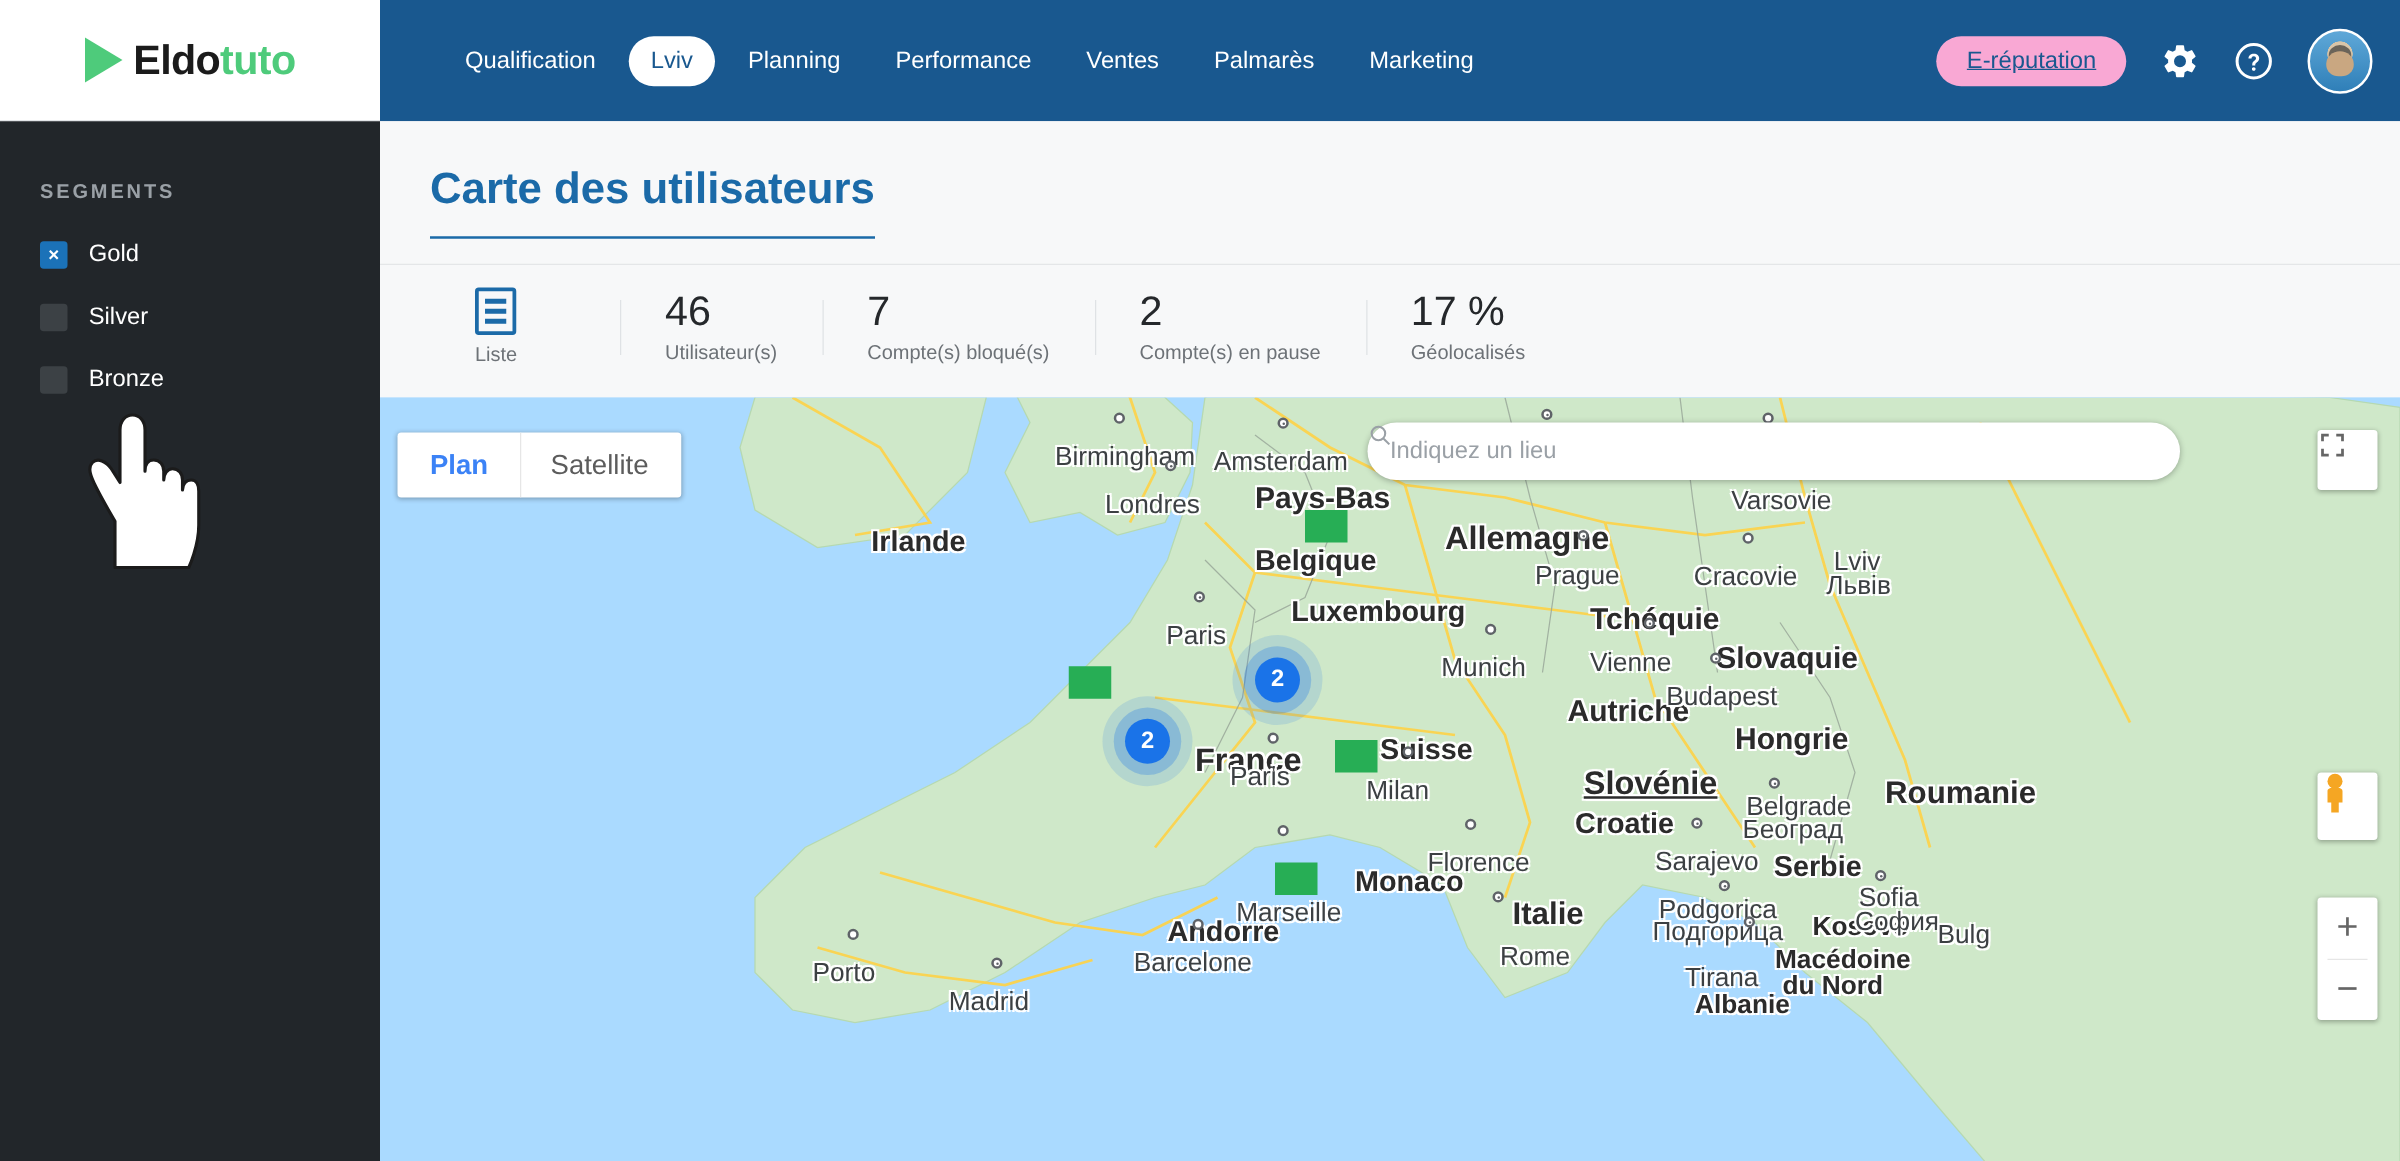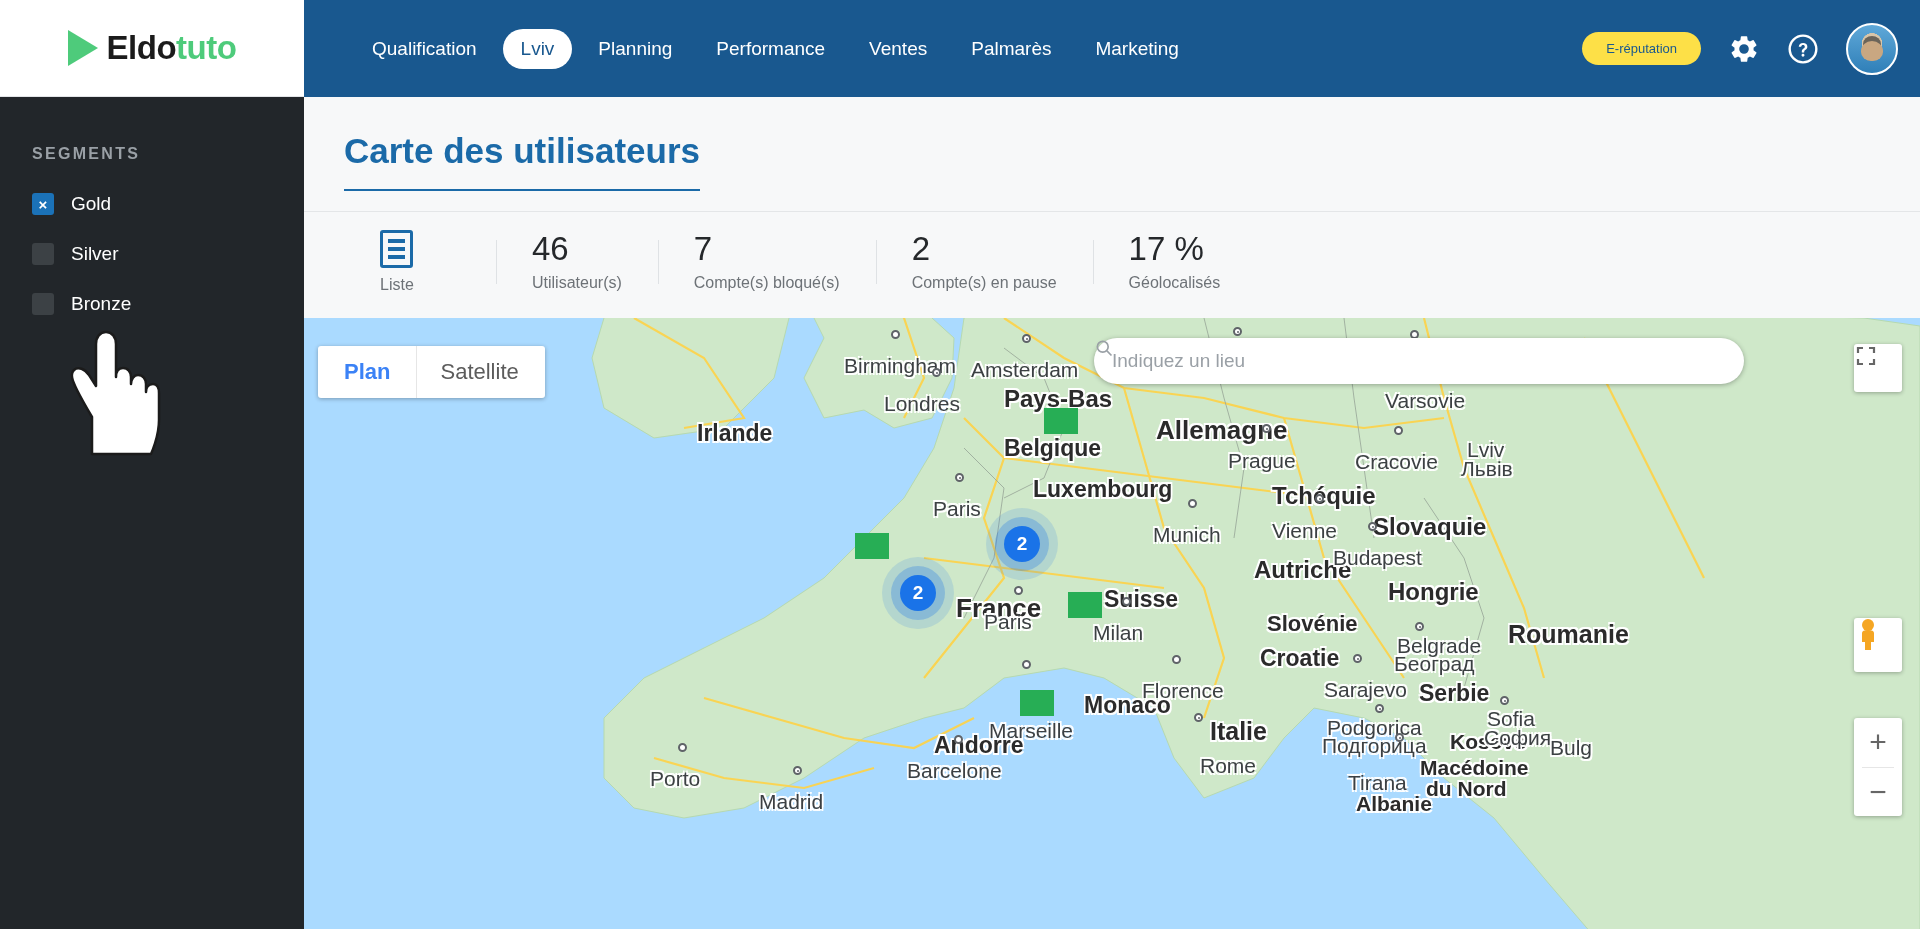--- a/index.html
+++ b/index.html
@@ -32,22 +32,22 @@
     padding-left:50px; padding-right:22px;
   }
   .nav-items { display:flex; align-items:center; gap:8px; }
   .nav-item {
     color:#ffffff; font-size:19px; padding:9px 18px; border-radius:20px;
     white-space:nowrap; cursor:pointer;
   }
   .nav-item.active { background:#ffffff; color:#19588f; font-weight:500; }
   .nav-right { margin-left:auto; display:flex; align-items:center; gap:27px; }
   .erep-btn {
-    background:#fde047; color:#19588f; font-size:13px; font-weight:500;
-    padding:9px 24px; border-radius:20px; cursor:pointer; white-space:nowrap;
+    background:#f9a8d4; color:#19588f; font-size:19px; font-weight:500;
+    padding:9px 24px; border-radius:20px; cursor:pointer; white-space:nowrap;text-decoration:underline;
   }
   .icon-btn { cursor:pointer; display:flex; align-items:center; }
   .avatar {
     width:52px; height:52px; border-radius:50%; border:2px solid #ffffff;
     background:radial-gradient(circle at 50% 38%, #d9c5a8 0 26%, transparent 27%),
                linear-gradient(#5fa8d8, #2f7fb8);
     overflow:hidden; position:relative; cursor:pointer;
   }
   .avatar::after {
     content:""; position:absolute; left:50%; top:16px; width:22px; height:20px;
@@ -288,21 +288,21 @@
         <div class="mlabel country" style="left: 700px; top: 69px; font-size: 23px;">Belgique</div>
         <div class="mlabel country" style="left: 729px; top: 110px; font-size: 23px;">Luxembourg</div>
         <div class="mlabel country" style="left: 852px; top: 49px; font-size: 26px;">Allemagne</div>
         <div class="mlabel country" style="left: 968px; top: 116px; font-size: 24px;">Tchéquie</div>
         <div class="mlabel country" style="left: 1064px; top: -23px; font-size: 24px;">Pologne</div>
         <div class="mlabel country" style="left: 950px; top: 190px; font-size: 24px;">Autriche</div>
         <div class="mlabel country" style="left: 1069px; top: 147px; font-size: 24px;">Slovaquie</div>
         <div class="mlabel country" style="left: 1084px; top: 212px; font-size: 24px;">Hongrie</div>
         <div class="mlabel country" style="left: 652px; top: 227px; font-size: 26px;">France</div>
         <div class="mlabel country" style="left: 800px; top: 220px; font-size: 23px;">Suisse</div>
-        <div class="mlabel country" style="left: 963px; top: 245px; font-size: 22px;">Slovénie</div>
+        <div class="mlabel country" style="left: 963px; top: 245px; font-size: 26px; text-decoration: underline;">Slovénie</div>
         <div class="mlabel country" style="left: 956px; top: 279px; font-size: 23px;">Croatie</div>
         <div class="mlabel country" style="left: 1115px; top: 314px; font-size: 23px;">Serbie</div>
         <div class="mlabel country" style="left: 1204px; top: 254px; font-size: 25px;">Roumanie</div>
         <div class="mlabel country" style="left: 906px; top: 351px; font-size: 25px;">Italie</div>
         <div class="mlabel country" style="left: 780px; top: 326px; font-size: 23px;">Monaco</div>
         <div class="mlabel country" style="left: 630px; top: 366px; font-size: 23px; text-align: right;">Andorre</div>
         <div class="mlabel country" style="left: 1106px; top: 364px; font-size: 21px; padding-left: 40px;">Kosovo</div>
         <div class="mlabel country" style="left: 1116px; top: 390px; font-size: 21px;">Macédoine</div>
         <div class="mlabel country" style="left: 1122px; top: 411px; font-size: 21px;">du Nord</div>
         <div class="mlabel country" style="left: 1052px; top: 426px; font-size: 21px;">Albanie</div>

